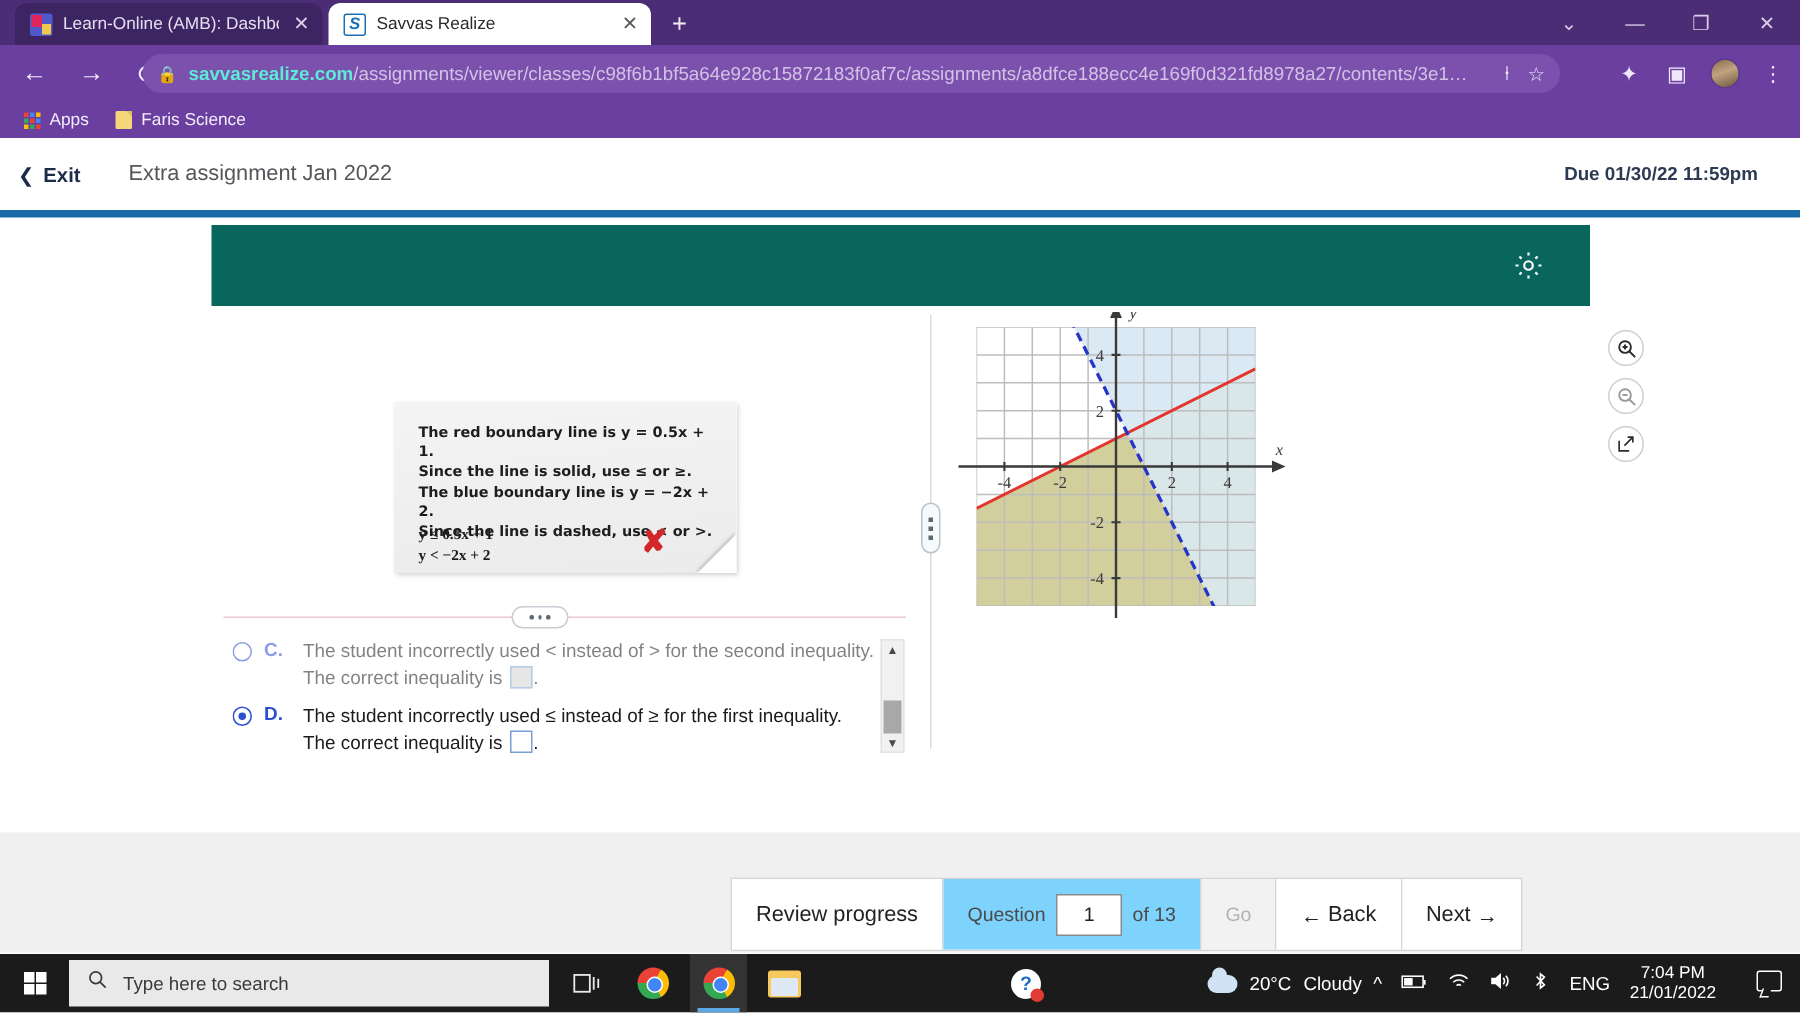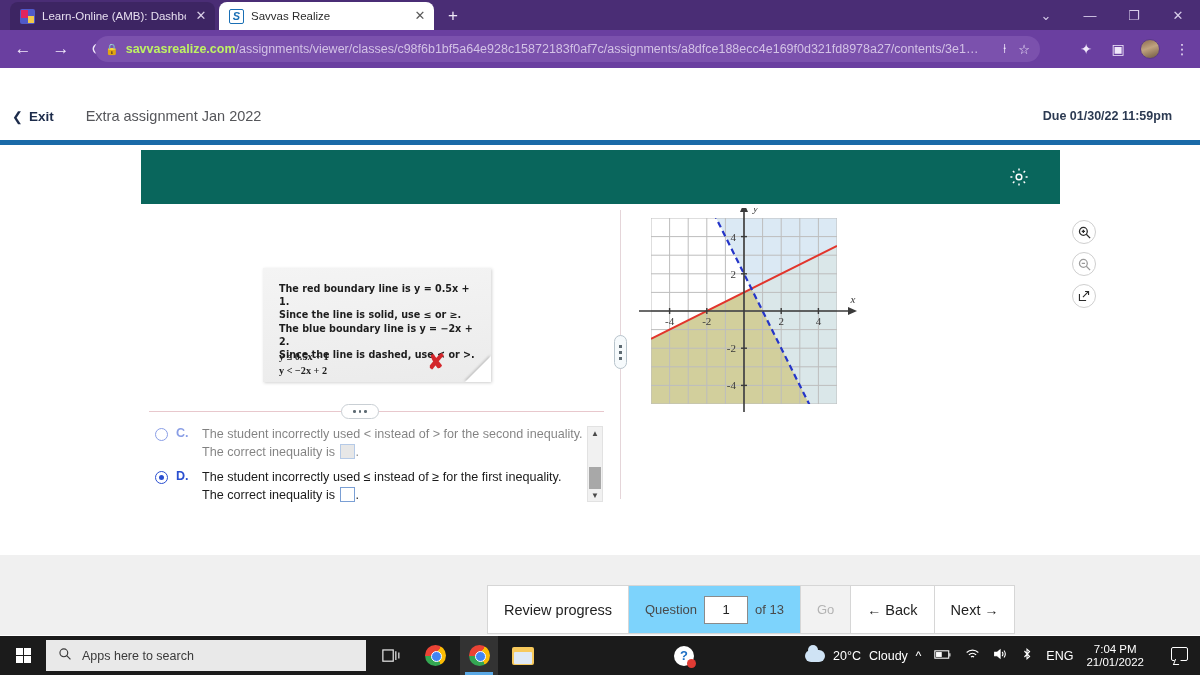--- a/index.html
+++ b/index.html
@@ -73,21 +73,21 @@
     color: #f1e9fa; font-size: 17px;
   }
   .omnibox {
     position: absolute; left: 95px; top: 6px; width: 945px; height: 26px;
     background: #7b51ad; border-radius: 13px;
     display: flex; align-items: center; padding: 0 10px; gap: 7px;
     font-size: 12.5px; overflow: hidden;
   }
   .lock-icon { color: #e4d9f2; font-size: 11px; }
   .url-text { white-space: nowrap; overflow: hidden; flex: 1 1 auto; }
-  .url-host { color: #bef264; font-weight: bold; }
+  .url-host { color: #5eead4; font-weight: bold; }
   .url-path { color: #d3c2e6; }
   .omni-right { display: flex; align-items: center; gap: 12px; color: #efe6fa; font-size: 13px; }
   .tb-right {
     position: absolute; right: 4px; top: 0; height: 38px;
     display: flex; align-items: center; gap: 4px;
   }
   .tb-btn {
     width: 28px; height: 28px; display: flex; align-items: center; justify-content: center;
     color: #f0e8fa; font-size: 14px;
   }
@@ -388,20 +388,40 @@
     <div class="tb-right">
       <div class="tb-btn">✦</div>
       <div class="tb-btn">▣</div>
       <div class="tb-btn">
           <span class="profile-pic"></span>
         </div>
       <div class="tb-btn">⋮</div>
     </div>
   </div>
 
+  <div class="chrome-bookmarks">
+    <div class="bm-item">
+      <span class="apps-grid">
+        <i style="background:#ea4335"></i>
+          <i style="background:#4285f4"></i>
+          <i style="background:#fbbc05"></i>
+        <i style="background:#34a853"></i>
+          <i style="background:#ea4335"></i>
+          <i style="background:#4285f4"></i>
+        <i style="background:#fbbc05"></i>
+          <i style="background:#34a853"></i>
+          <i style="background:#ea4335"></i>
+      </span>
+      <span>Apps</span>
+    </div>
+    <div class="bm-item">
+      <span class="folder-ico"></span>
+      <span>Faris Science</span>
+    </div>
+  </div>
 
   <div class="app-header">
     <div class="exit-btn">
       <span class="exit-chevron">❮</span>
       <span>Exit</span>
     </div>
     <div class="assignment-title">Extra assignment Jan 2022</div>
     <div class="due-text">Due 01/30/22 11:59pm</div>
   </div>
   <div class="blue-rule"></div>
@@ -580,21 +600,21 @@
           <i></i>
         </span>
     </div>
     <div class="search-box">
       <span>
         <svg viewBox="0 0 18 18" width="14" height="14" fill="none" stroke="#3a3a3a" stroke-width="1.5">
           <circle cx="7.5" cy="7.5" r="5"></circle>
             <path d="M11.2 11.2L16 16"></path>
         </svg>
       </span>
-      <span class="search-ph">Apps here to search</span>
+      <span class="search-ph">Type here to search</span>
     </div>
     <div class="tb-icons">
       <div class="tb-ico">
         <svg viewBox="0 0 22 18" width="19" height="16" fill="none" stroke="#e9e9e9" stroke-width="1.4">
           <rect x="1" y="2" width="12" height="13"></rect>
             <path d="M16 3.5v10M19.5 5v7"></path>
         </svg>
       </div>
       <div class="tb-ico">
           <span class="chrome-ball"></span>

